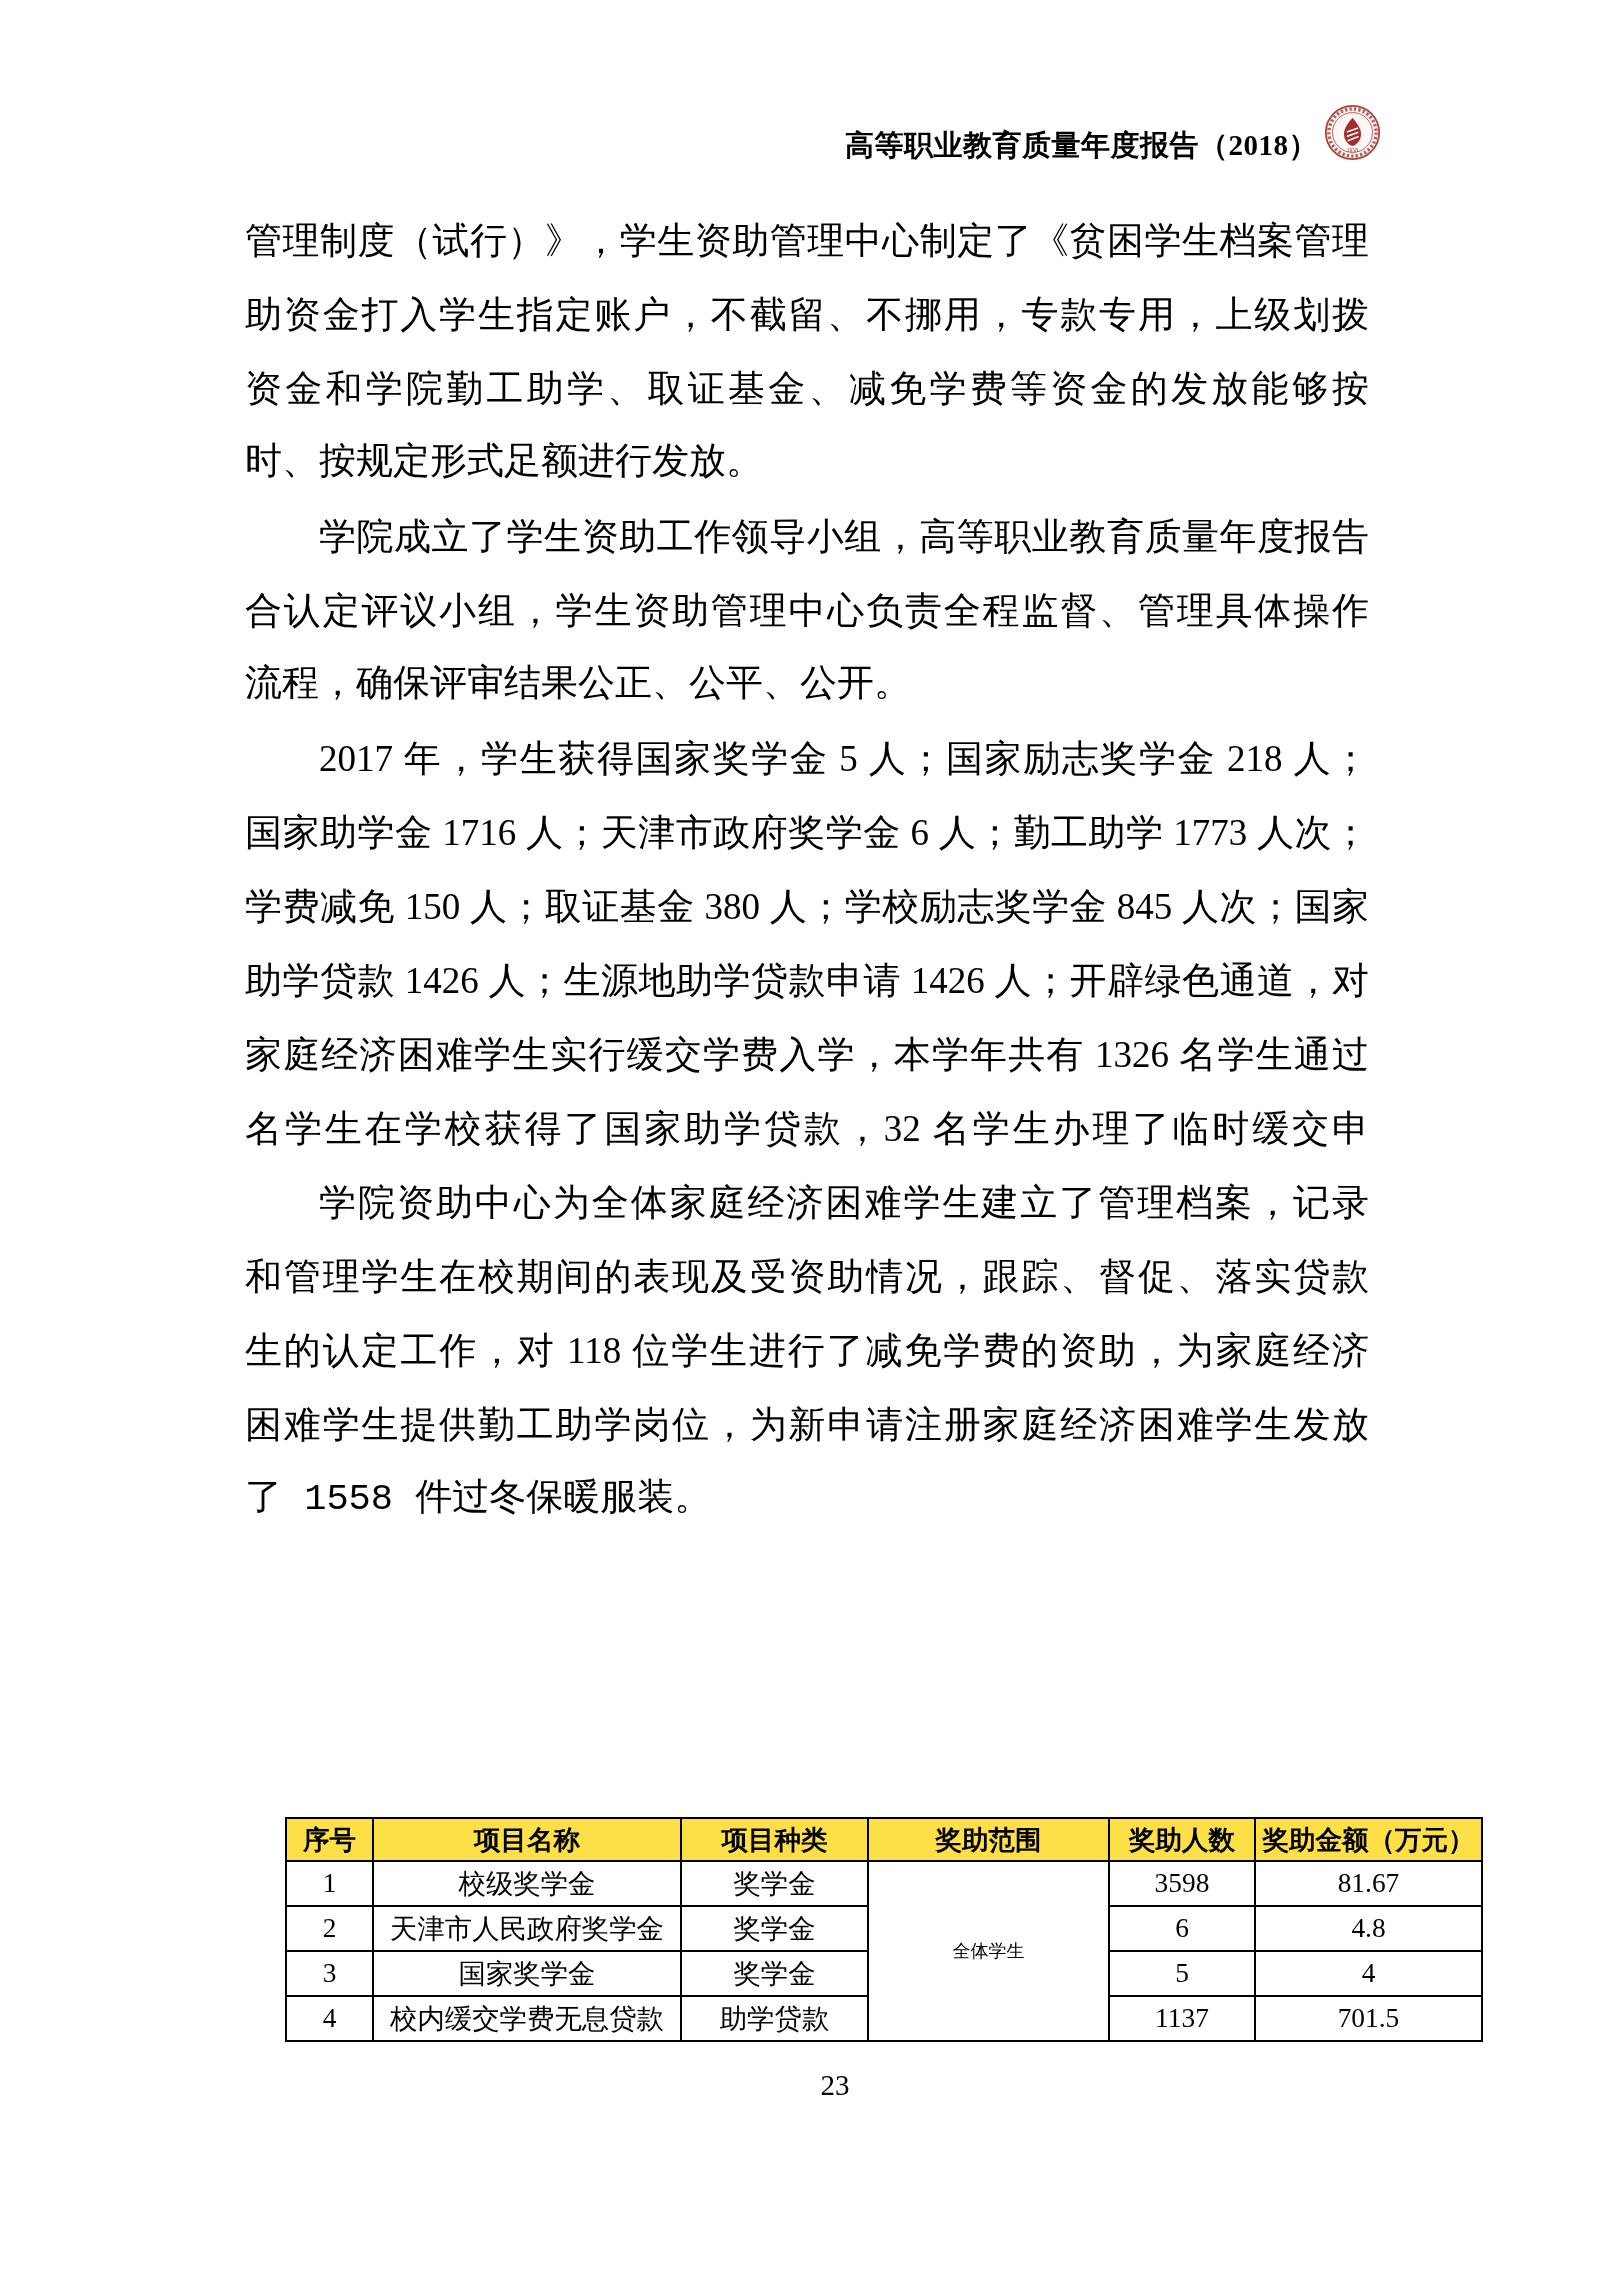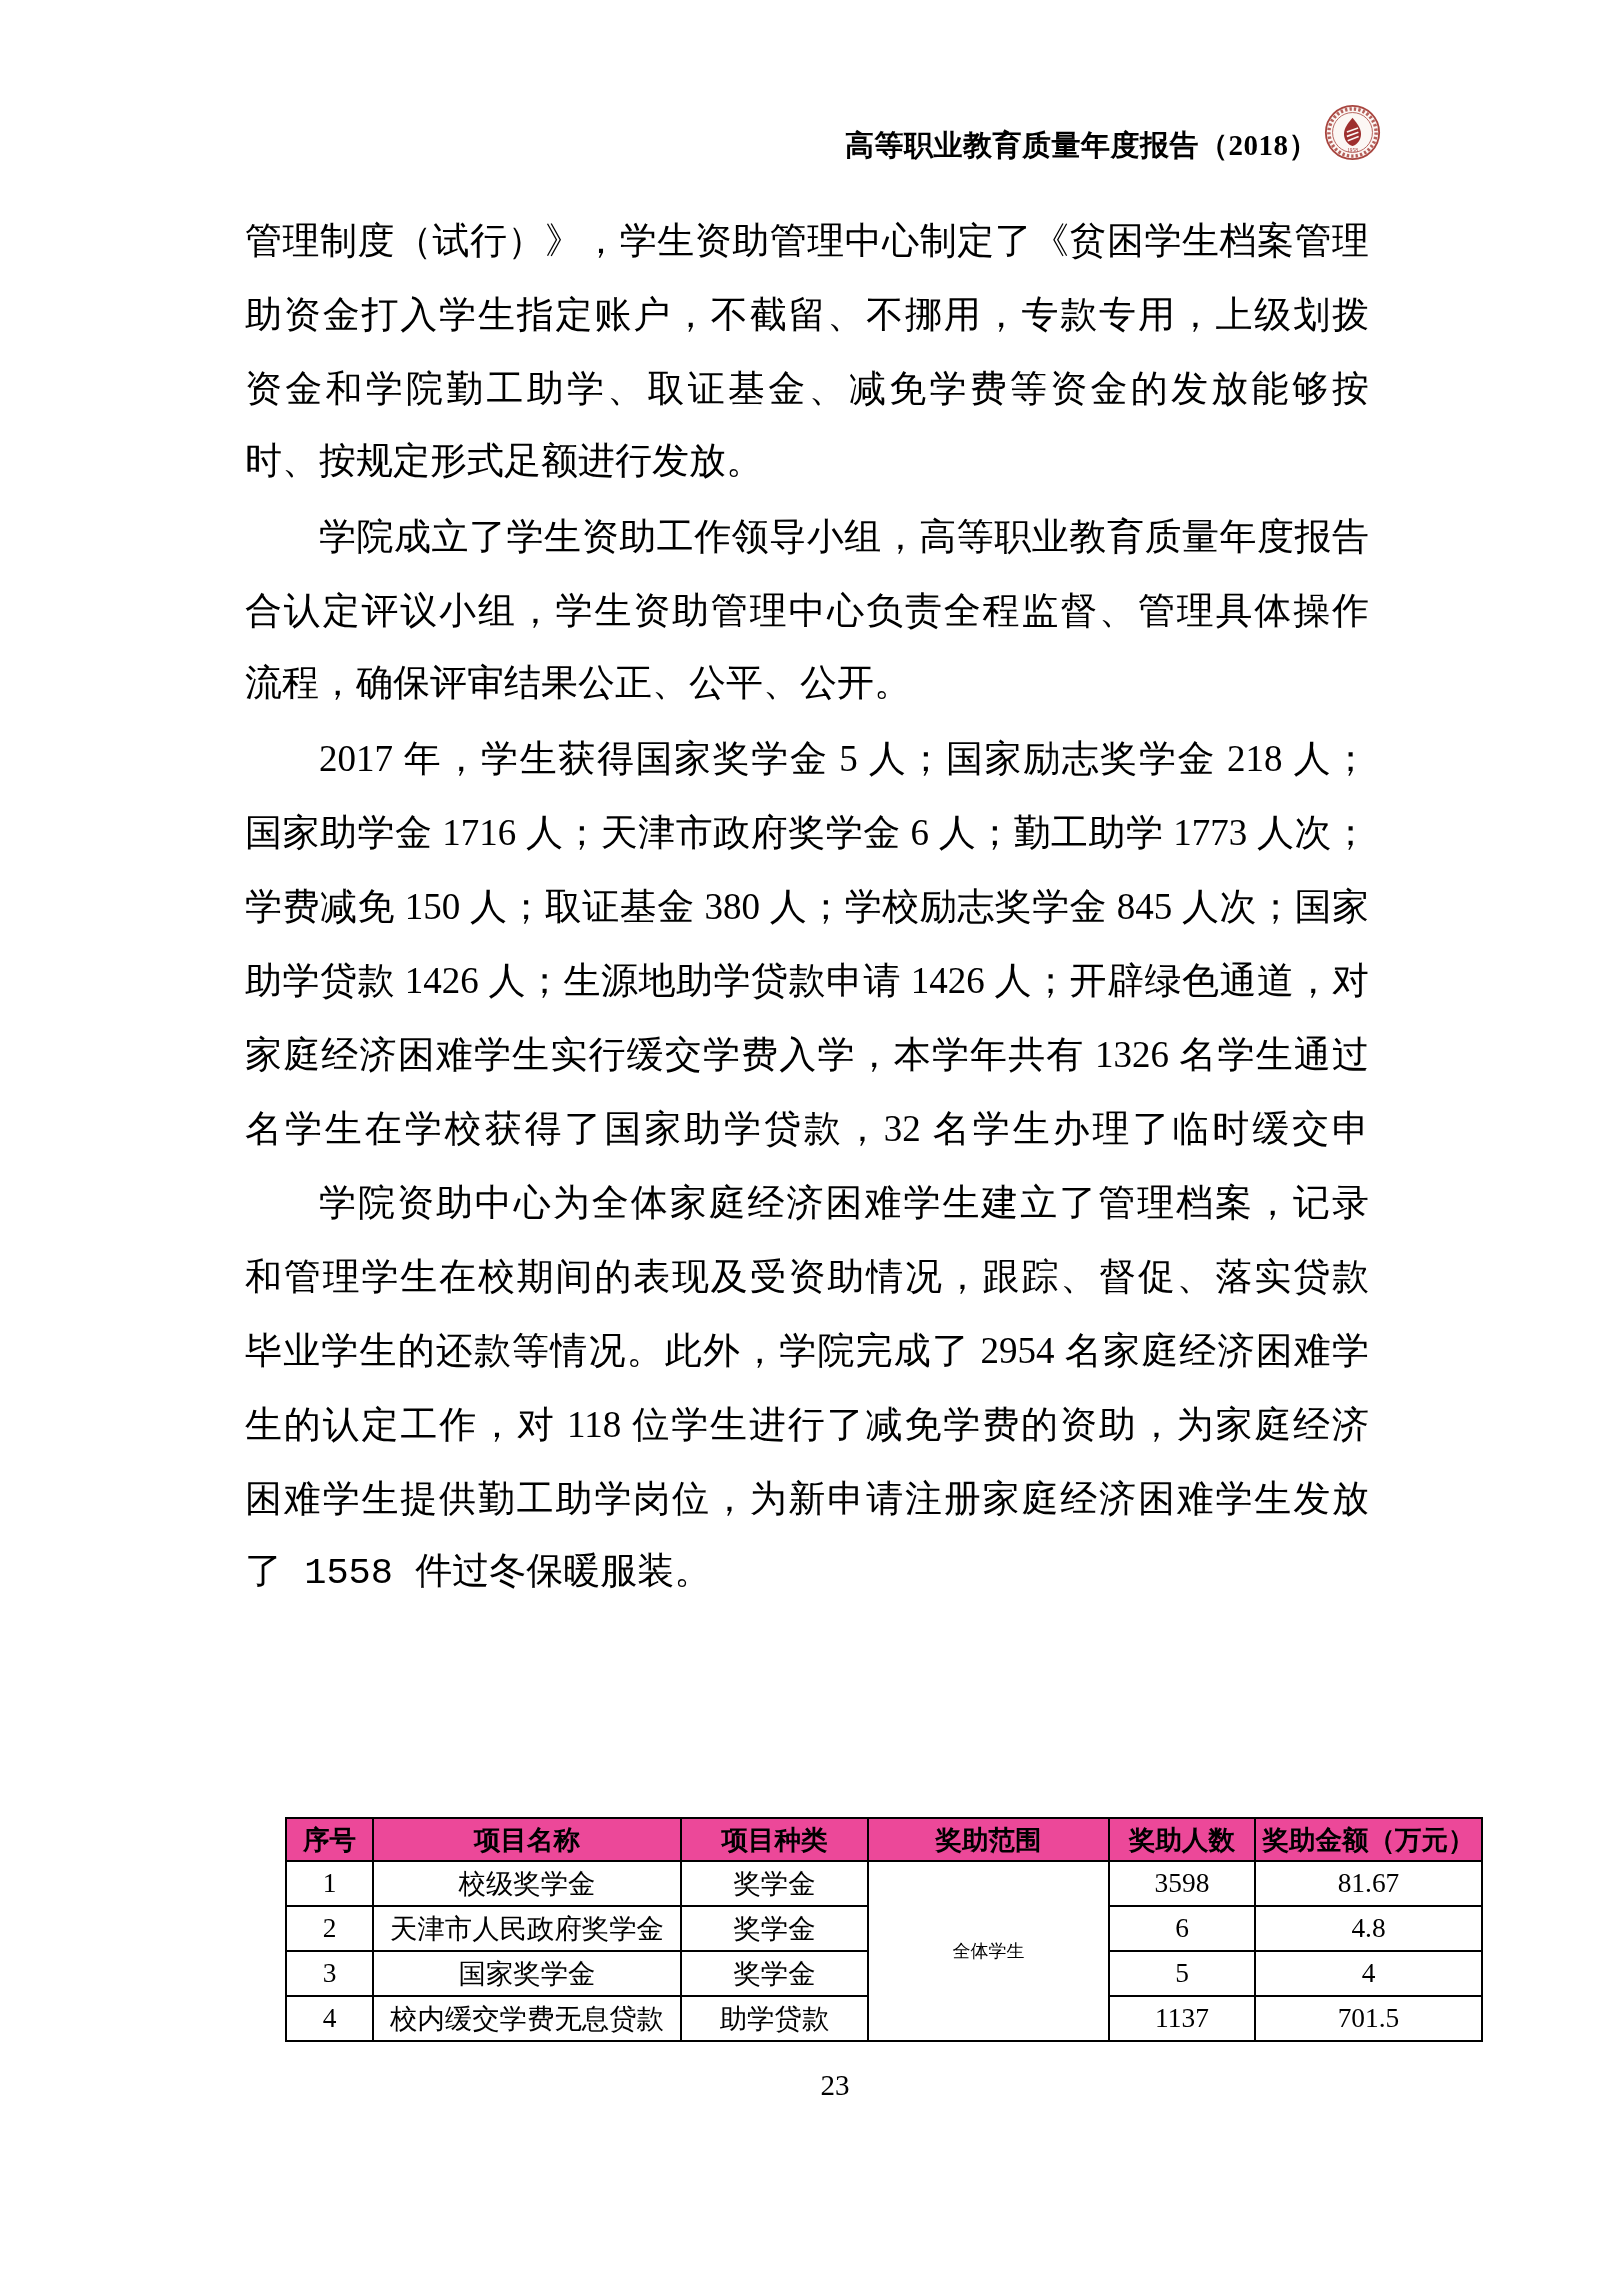--- a/index.html
+++ b/index.html
@@ -53,21 +53,21 @@
   }
   .grant-table th, .grant-table td {
     border: 2px solid #000;
     padding: 0;
     text-align: center;
     vertical-align: middle;
     overflow: hidden;
   }
   .grant-table thead th {
     height: 41px;
-    background: #ec4899;
+    background: #fde047;
     font-size: 26.5px;
     font-weight: bold;
     border-bottom: 2.9px solid #000;
   }
   .grant-table tbody td { height: 43px; font-size: 27.4px; }
   .grant-table tbody tr.thick-under td { border-bottom: 2.9px solid #000; }
   .grant-table td.scope-cell { font-size: 18px; }
 
   .page-number {
     position: absolute;
@@ -103,21 +103,20 @@
       <div class="pline">合认定评议小组，学生资助管理中心负责全程监督、管理具体操作</div>
       <div class="pline pl-last">流程，确保评审结果公正、公平、公开。</div>
       <div class="pline pl-indent">2017 年，学生获得国家奖学金 5 人；国家励志奖学金 218 人；</div>
       <div class="pline">国家助学金 1716 人；天津市政府奖学金 6 人；勤工助学 1773 人次；</div>
       <div class="pline">学费减免 150 人；取证基金 380 人；学校励志奖学金 845 人次；国家</div>
       <div class="pline">助学贷款 1426 人；生源地助学贷款申请 1426 人；开辟绿色通道，对</div>
       <div class="pline">家庭经济困难学生实行缓交学费入学，本学年共有 1326 名学生通过</div>
       <div class="pline">名学生在学校获得了国家助学贷款，32 名学生办理了临时缓交申</div>
       <div class="pline pl-indent">学院资助中心为全体家庭经济困难学生建立了管理档案，记录</div>
       <div class="pline">和管理学生在校期间的表现及受资助情况，跟踪、督促、落实贷款</div>
-      <div class="pline">毕业学生的还款等情况。此外，学院完成了 2954 名家庭经济困难学</div>
       <div class="pline">生的认定工作，对 118 位学生进行了减免学费的资助，为家庭经济</div>
       <div class="pline">困难学生提供勤工助学岗位，为新申请注册家庭经济困难学生发放</div>
       <div class="pline pl-last">了 1558 件过冬保暖服装。</div>
     </div>
 
   <div class="table-wrap">
     <table class="grant-table">
       <colgroup>
         <col style="width:87px">
         <col style="width:308px">

